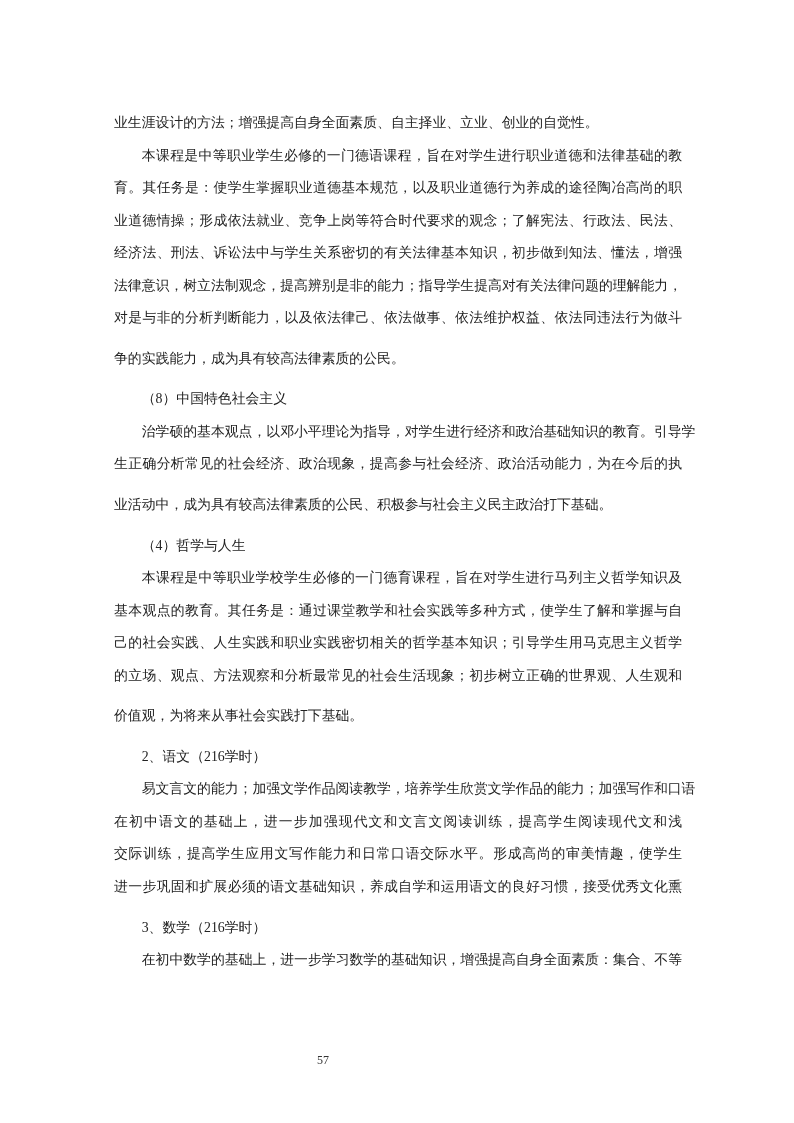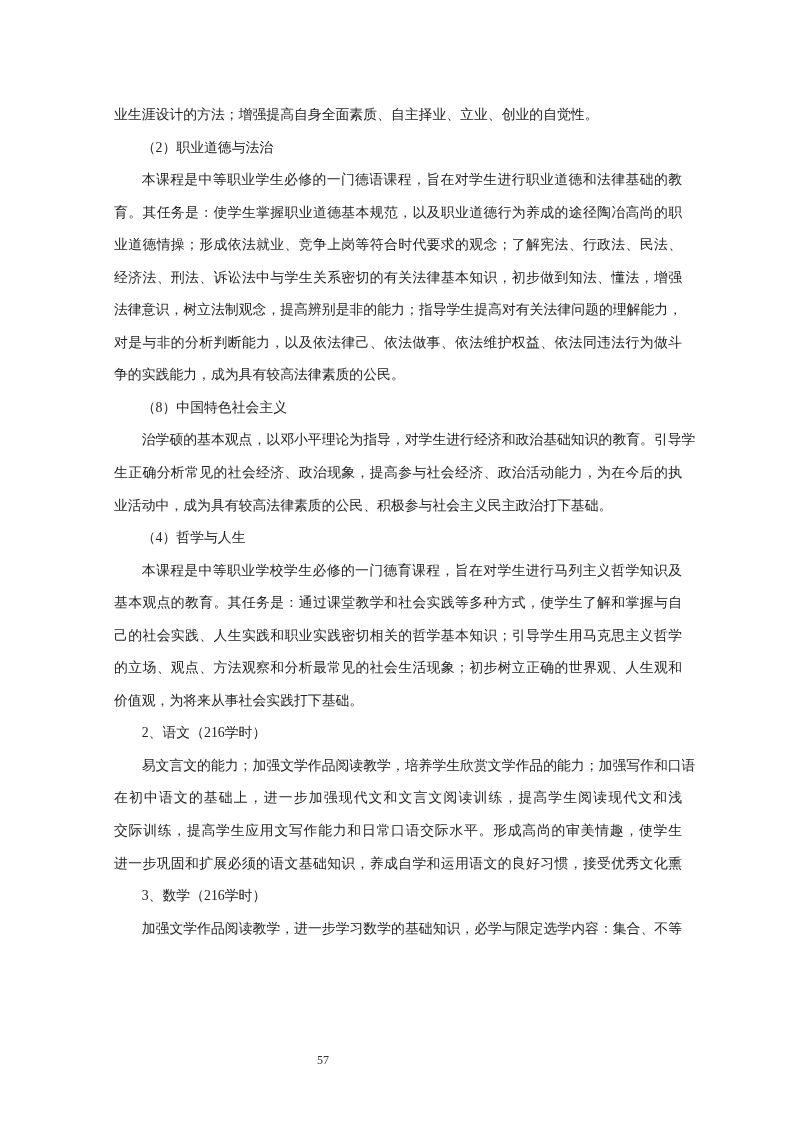--- a/index.html
+++ b/index.html
@@ -34,20 +34,21 @@
   .line {
     display: block;
     height: 32.55px;
     line-height: 32.55px;
     white-space: nowrap;
     text-align: justify;
     text-align-last: justify;
   }
   .line.final {
     text-align-last: left;
+    margin-top: 8px;
   }
   .heading .line,
   .paragraph .line:first-child,
   .paragraph-start .line:first-child {
     text-indent: 2em;
   }
   .paragraph-end .line:first-child {
     text-indent: 0;
   }
   .page-footer {
@@ -61,23 +62,20 @@
     color: #333333;
   }
 </style>
 </head>
 <body>
 
 <div class="page">
   <main class="content">
       <div class="block paragraph-end">
         <div class="line final">业生涯设计的方法；增强提高自身全面素质、自主择业、立业、创业的自觉性。</div>
-      </div>
-      <div class="block heading">
-        <div class="line final">（2）职业道德与法治</div>
       </div>
       <div class="block paragraph">
         <div class="line">本课程是中等职业学生必修的一门德语课程，旨在对学生进行职业道德和法律基础的教</div>
         <div class="line">育。其任务是：使学生掌握职业道德基本规范，以及职业道德行为养成的途径陶冶高尚的职</div>
         <div class="line">业道德情操；形成依法就业、竞争上岗等符合时代要求的观念；了解宪法、行政法、民法、</div>
         <div class="line">经济法、刑法、诉讼法中与学生关系密切的有关法律基本知识，初步做到知法、懂法，增强</div>
         <div class="line">法律意识，树立法制观念，提高辨别是非的能力；指导学生提高对有关法律问题的理解能力，</div>
         <div class="line">对是与非的分析判断能力，以及依法律己、依法做事、依法维护权益、依法同违法行为做斗</div>
         <div class="line final">争的实践能力，成为具有较高法律素质的公民。</div>
       </div>
@@ -105,19 +103,19 @@
       <div class="block paragraph">
         <div class="line">易文言文的能力；加强文学作品阅读教学，培养学生欣赏文学作品的能力；加强写作和口语</div>
         <div class="line">在初中语文的基础上，进一步加强现代文和文言文阅读训练，提高学生阅读现代文和浅</div>
         <div class="line">交际训练，提高学生应用文写作能力和日常口语交际水平。形成高尚的审美情趣，使学生</div>
         <div class="line">进一步巩固和扩展必须的语文基础知识，养成自学和运用语文的良好习惯，接受优秀文化熏</div>
       </div>
       <div class="block heading">
         <div class="line final">3、数学（216学时）</div>
       </div>
       <div class="block paragraph-start">
-        <div class="line">加强文学作品阅读教学，进一步学习数学的基础知识，必学与限定选学内容：集合、不等</div>
+        <div class="line">在初中数学的基础上，进一步学习数学的基础知识，增强提高自身全面素质：集合、不等</div>
       </div>
     </main>
   <footer class="page-footer">
     <span>57</span>
   </footer>
 </div>
 
 </body></html>

